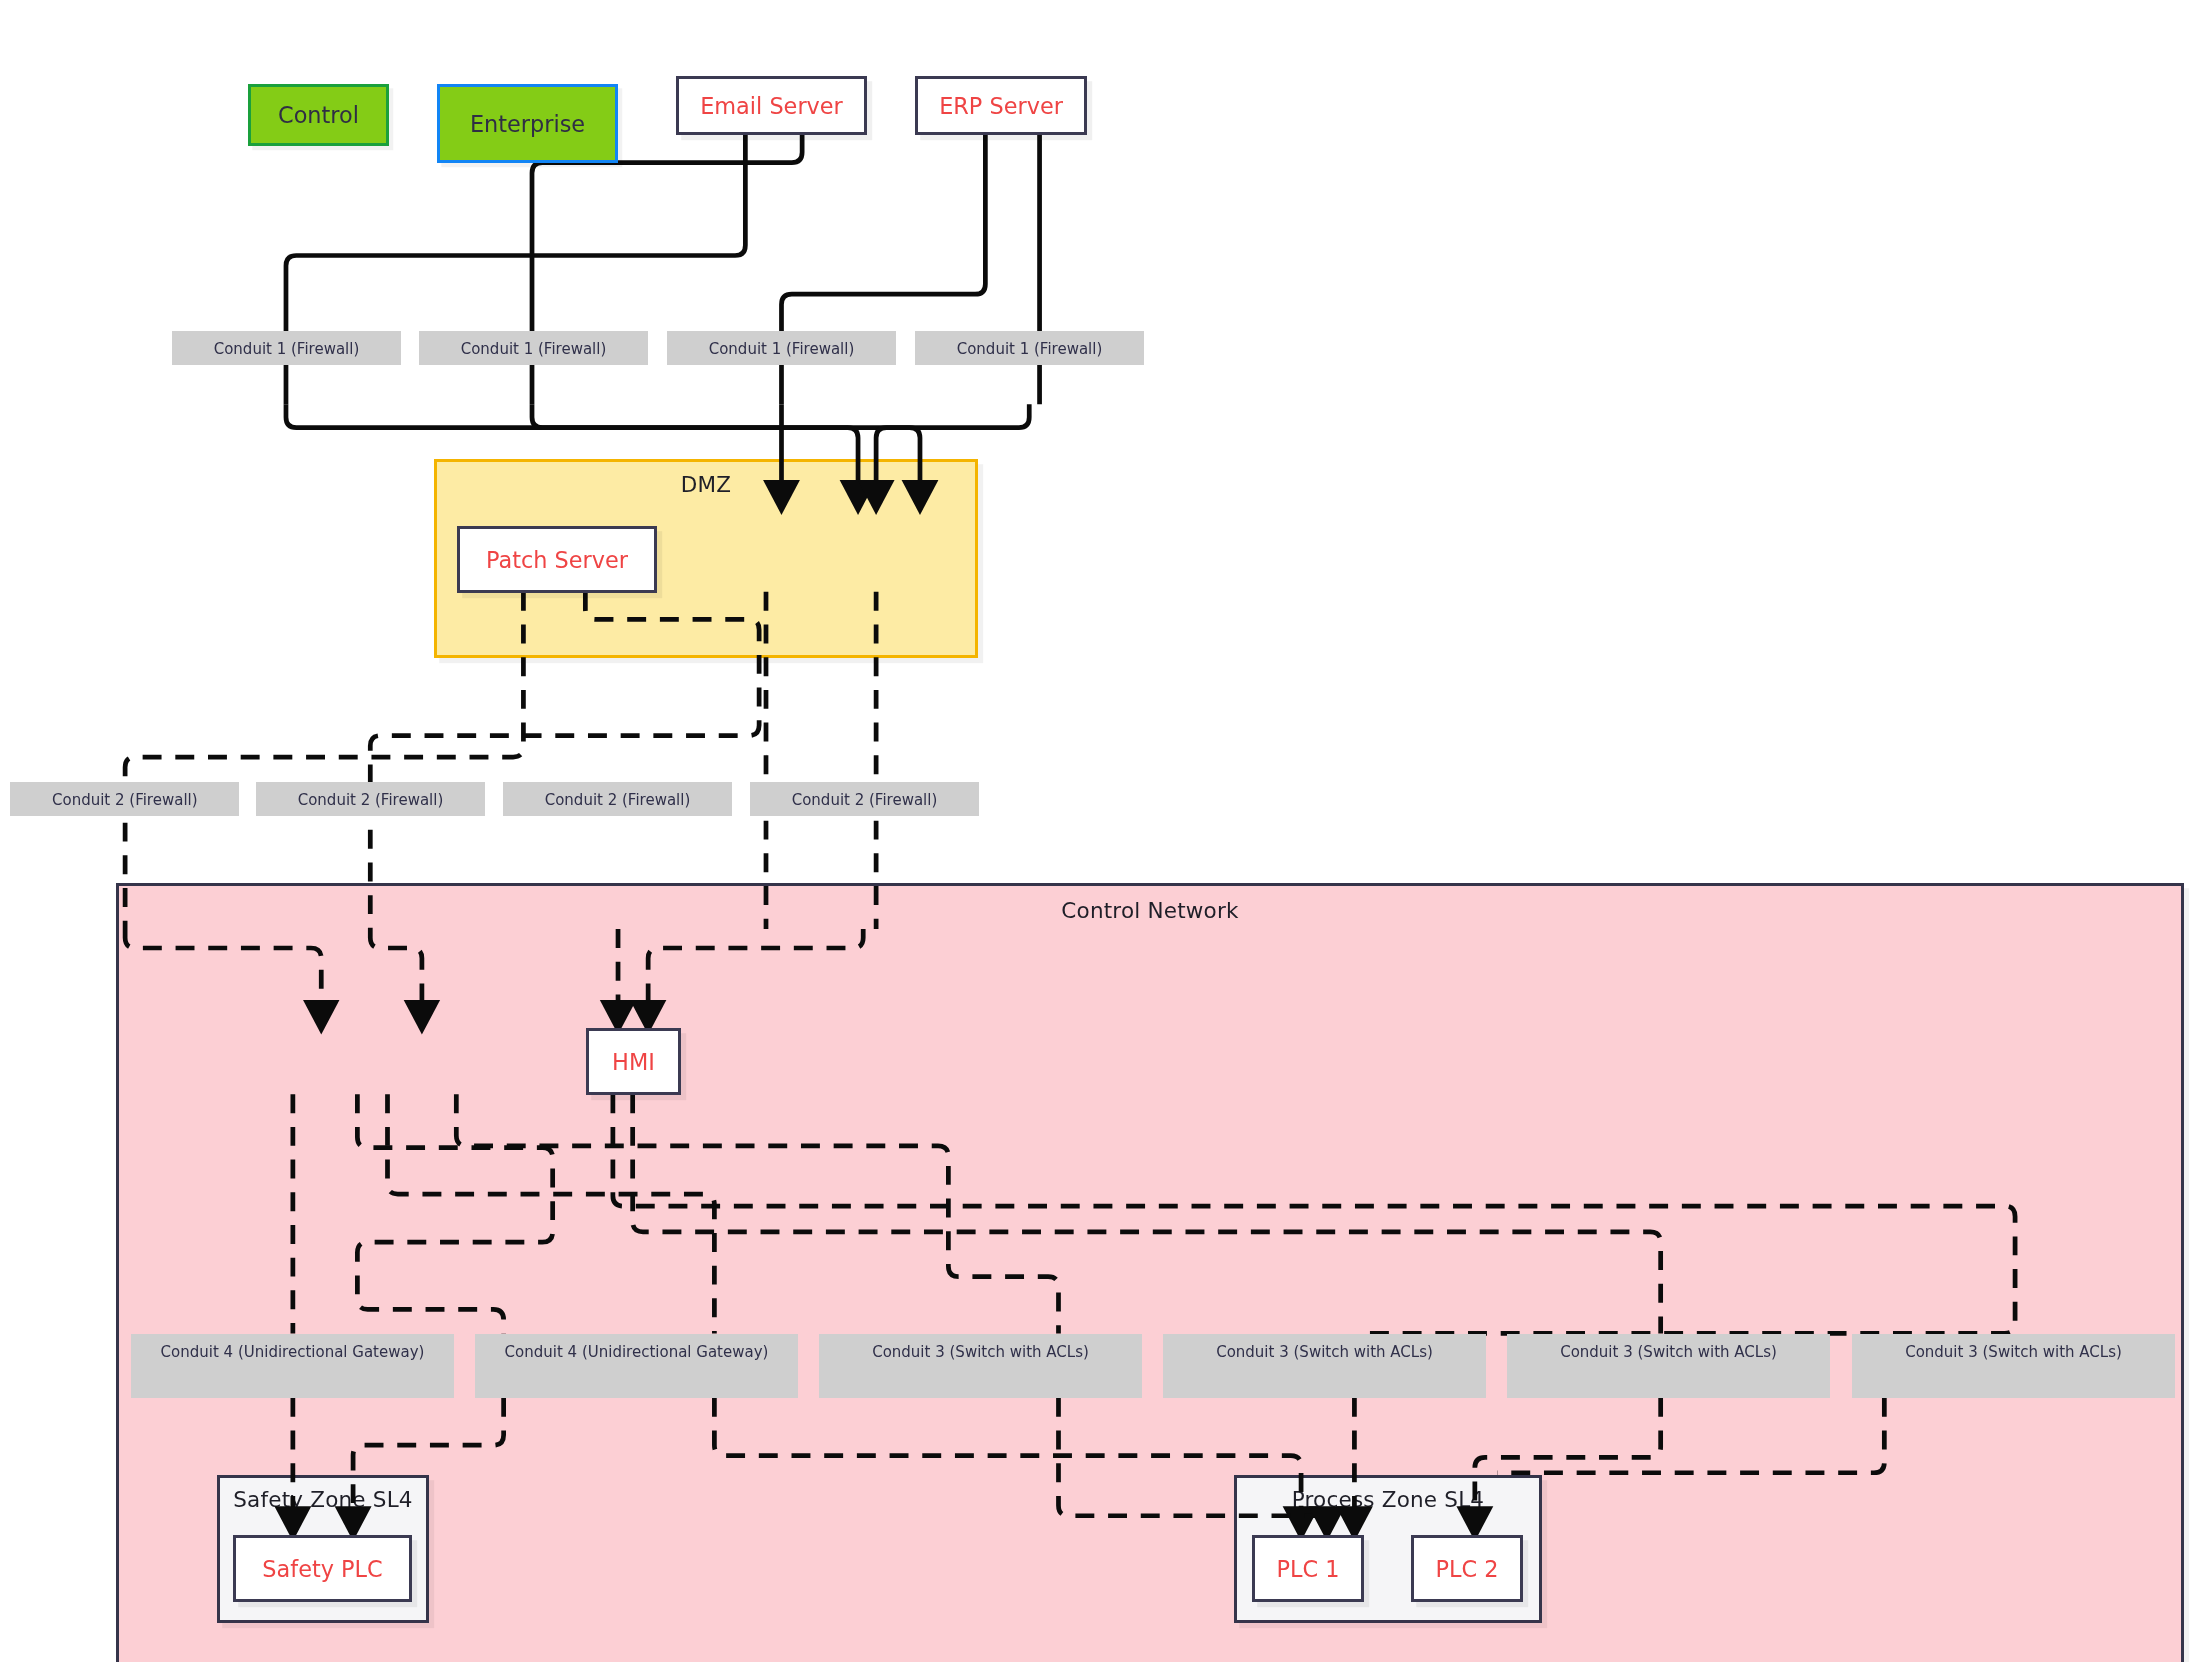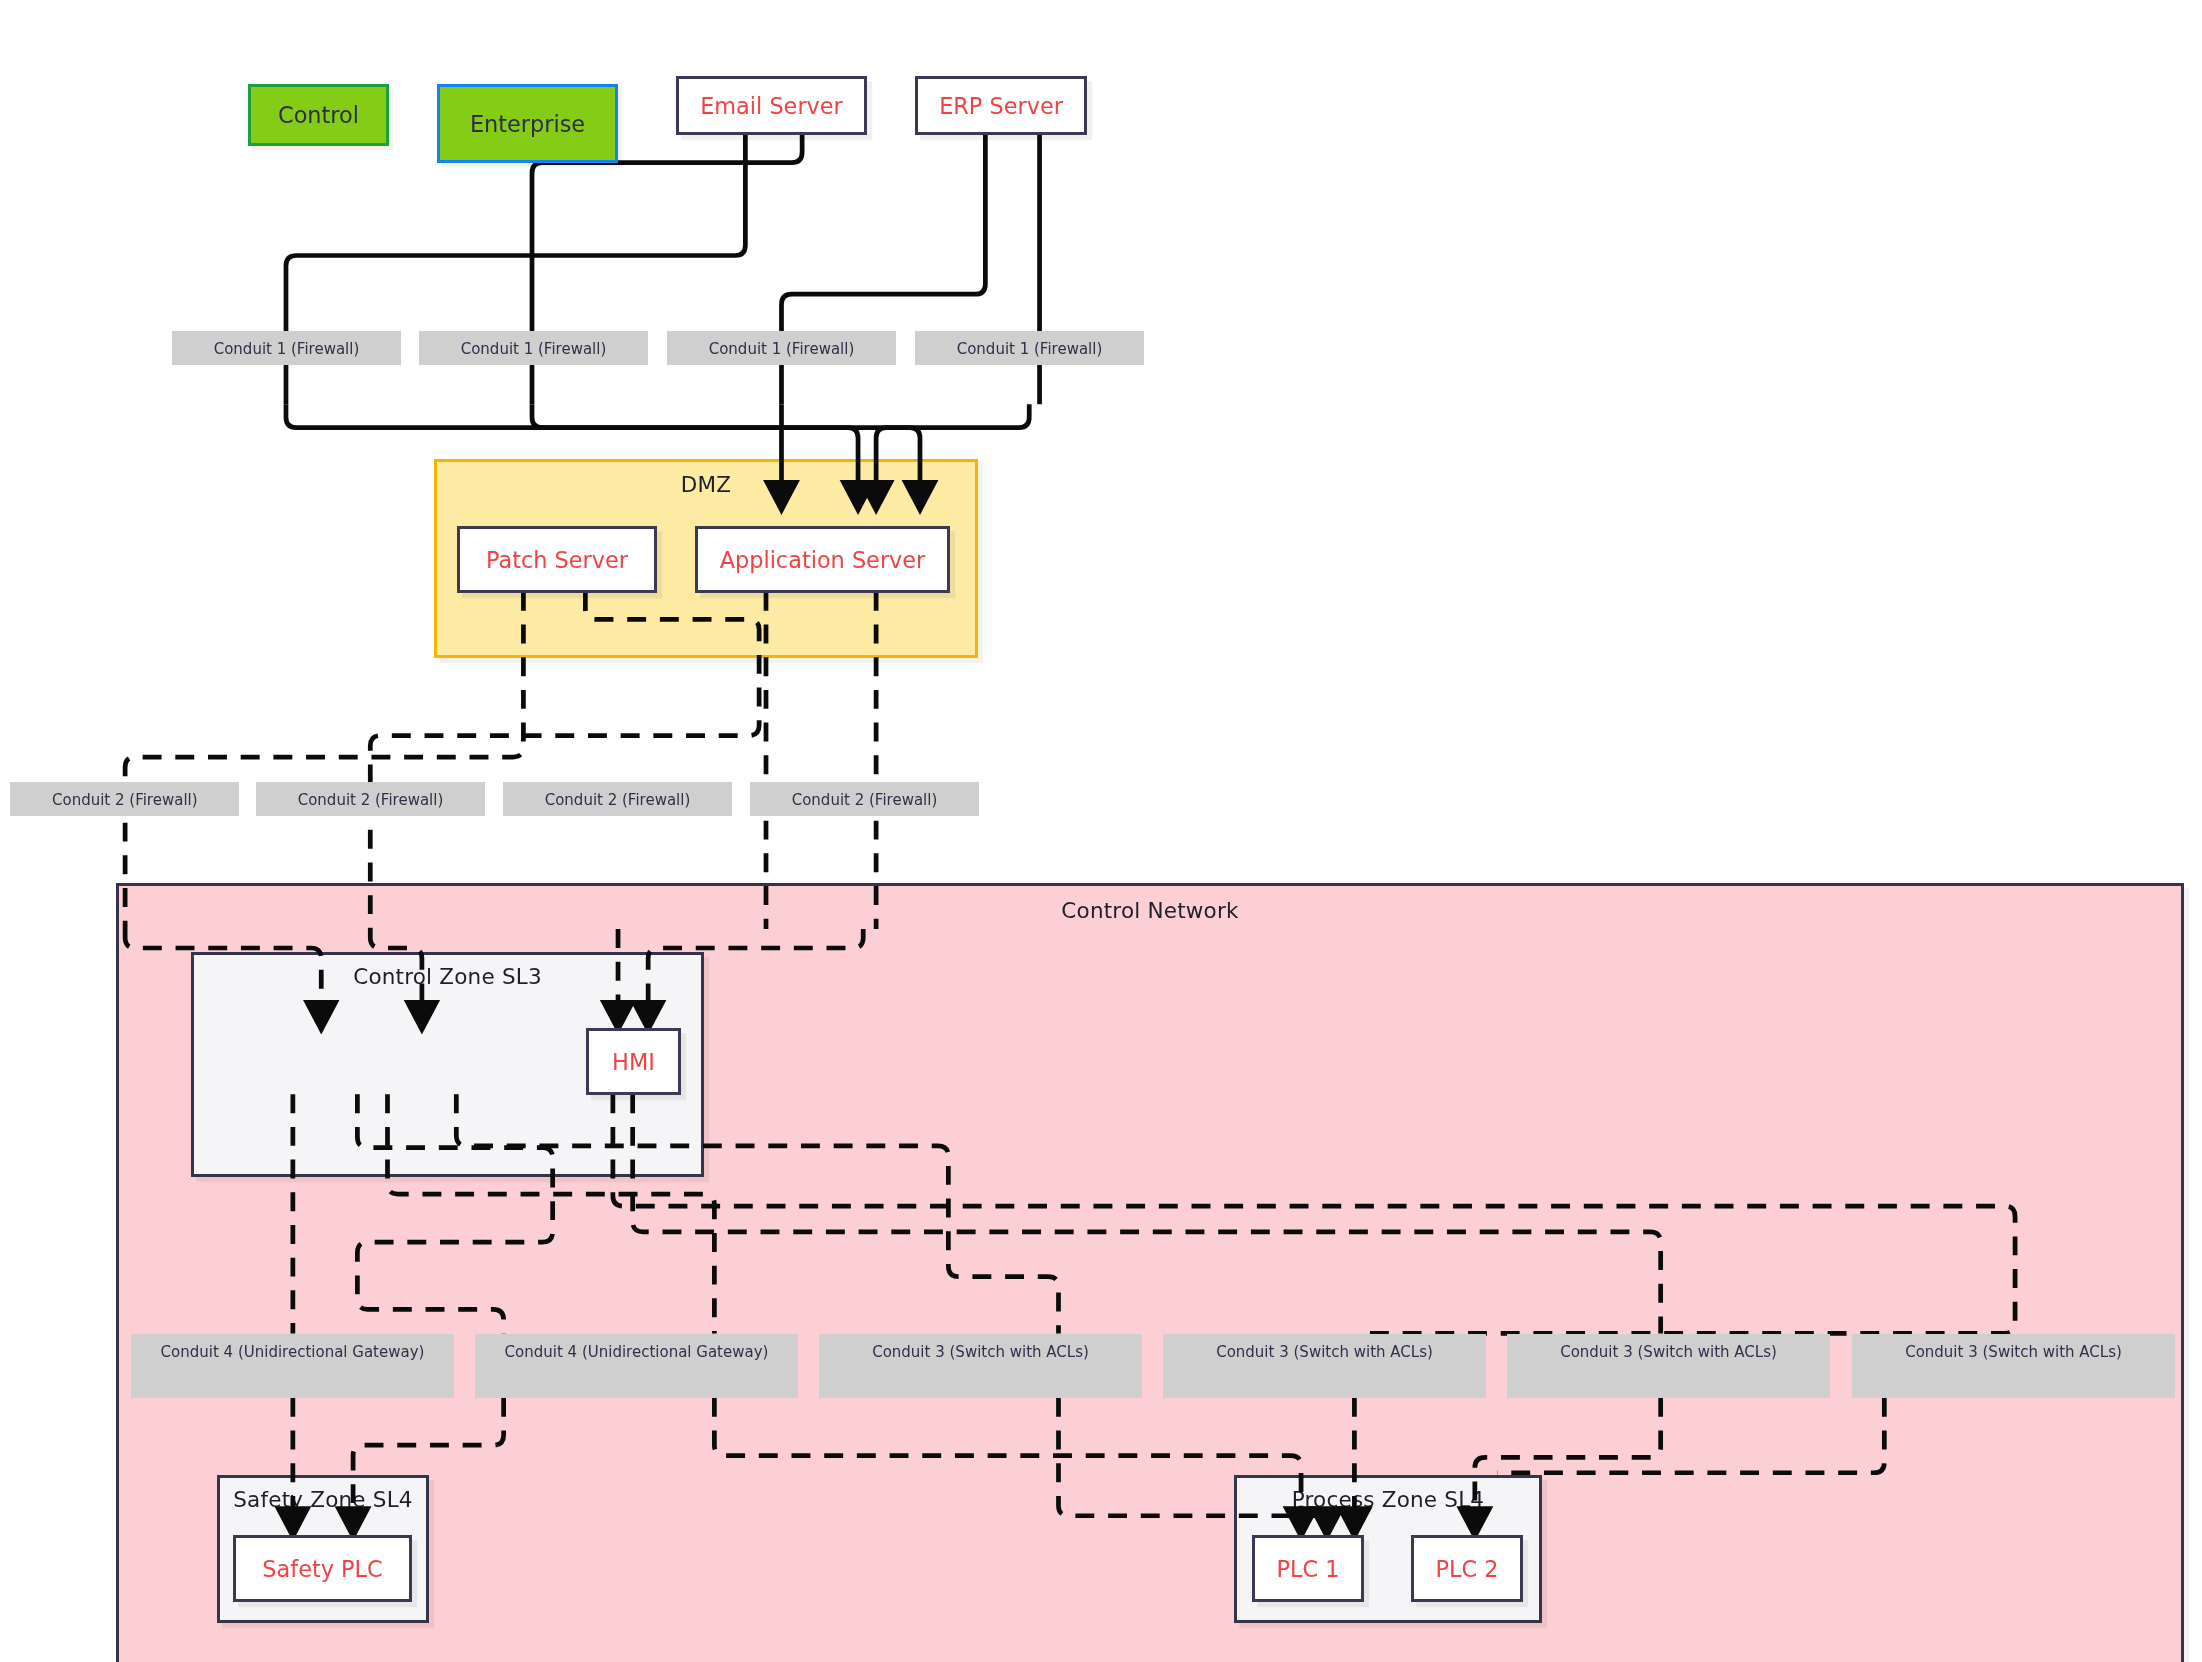--- a/index.html
+++ b/index.html
@@ -39,23 +39,20 @@
 
 
   <div class="zone z-dmz" style="left:434px;top:459px;width:544px;height:199px;">
     <div class="zone-title" style="top:10.3px;">DMZ</div>
   </div>
 
   <div class="zone z-control" style="left:116px;top:883px;width:2068px;height:986px;">
     <div class="zone-title" style="top:12px;">Control Network</div>
   </div>
 
-  <div class="zone z-sub" style="left:191px;top:952px;width:513px;height:225px;">
-    <div class="zone-title" style="top:8.6px;">Control Zone SL3</div>
-  </div>
 
   <div class="zone z-sub" style="left:217px;top:1475px;width:212px;height:148px;">
     <div class="zone-title" style="top:8.6px;">Safety Zone SL4</div>
   </div>
 
   <div class="zone z-sub" style="left:1234px;top:1475px;width:308px;height:148px;">
     <div class="zone-title" style="top:8.6px;">Process Zone SL4</div>
   </div>
 
   <svg id="wires" viewBox="0 0 2560 1932" xmlns="http://www.w3.org/2000/svg">
@@ -118,21 +115,20 @@
       </g>
     </g>
   </svg>
 
   <div class="node" style="left:676px;top:76px;width:191px;height:59px;">Email Server</div>
 
   <div class="node" style="left:915px;top:76px;width:172px;height:59px;">ERP Server</div>
 
   <div class="node" style="left:457px;top:526px;width:200px;height:67px;">Patch Server</div>
 
-  <div class="node" style="left:695px;top:526px;width:255px;height:67px;">Application Server</div>
 
 
   <div class="node" style="left:586px;top:1028px;width:95px;height:67px;">HMI</div>
 
   <div class="node" style="left:233px;top:1535px;width:179px;height:67px;">Safety PLC</div>
 
   <div class="node" style="left:1252px;top:1535px;width:112px;height:67px;">PLC 1</div>
 
   <div class="node" style="left:1411px;top:1535px;width:112px;height:67px;">PLC 2</div>
 

